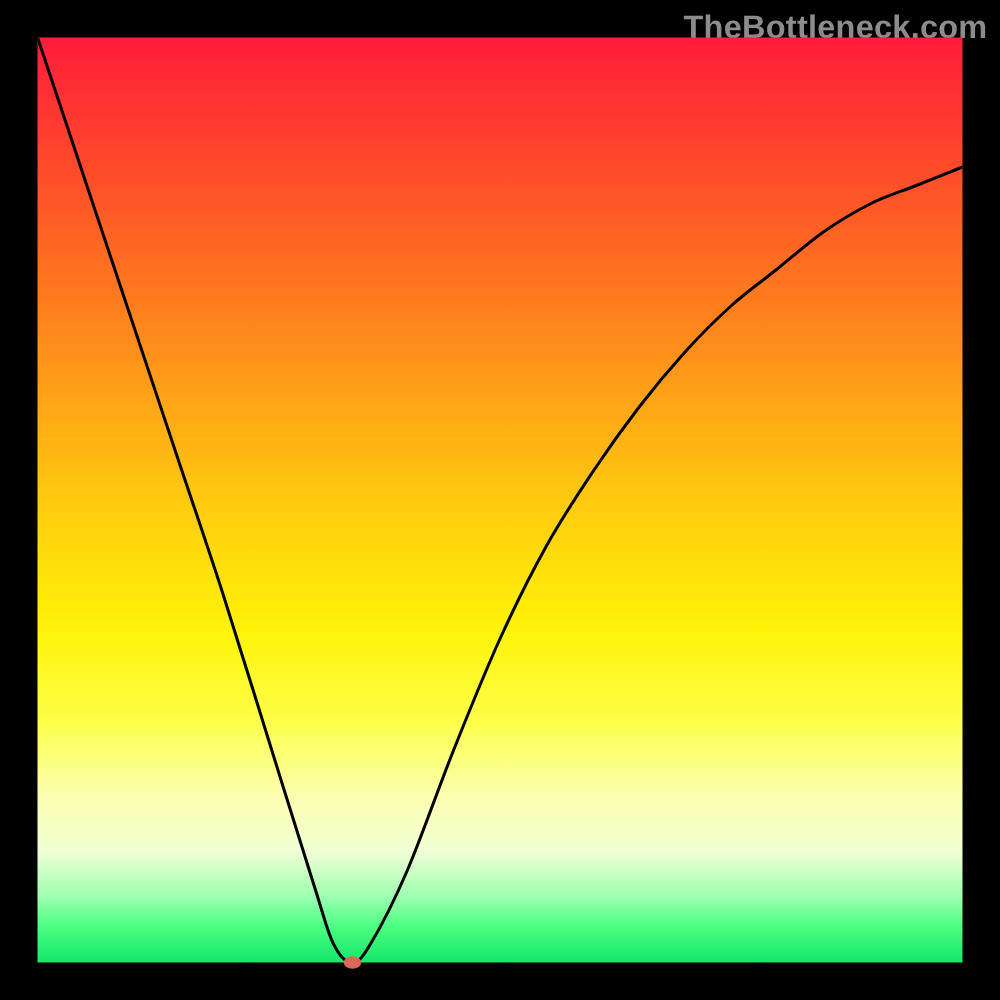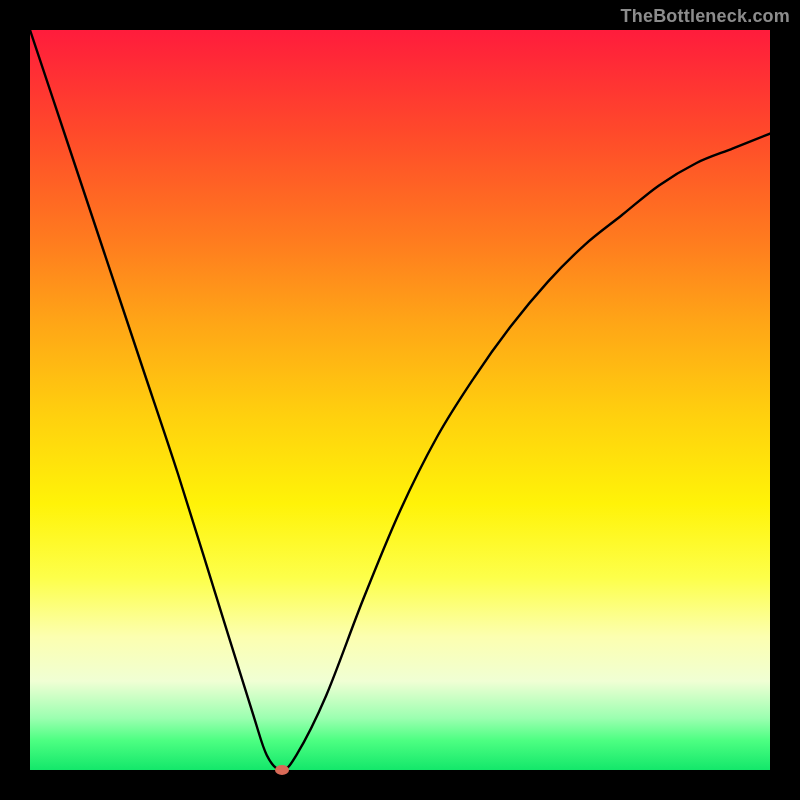--- a/index.html
+++ b/index.html
@@ -49,21 +49,21 @@
     width: 14px;
     height: 10px;
     background: #d96a57;
     border-radius: 50% / 50%;
     transform: translate(-50%, -50%);
   }
   #watermark {
     position: absolute;
     top: 6px;
     right: 10px;
-    font-size: 18px;
+    font-size: 26px;
     font-weight: 600;
     color: #8c8c8c;
     letter-spacing: 0.2px;
     user-select: none;
   }
 </style>
 </head>
 <body>
 
 <div id="stage">

